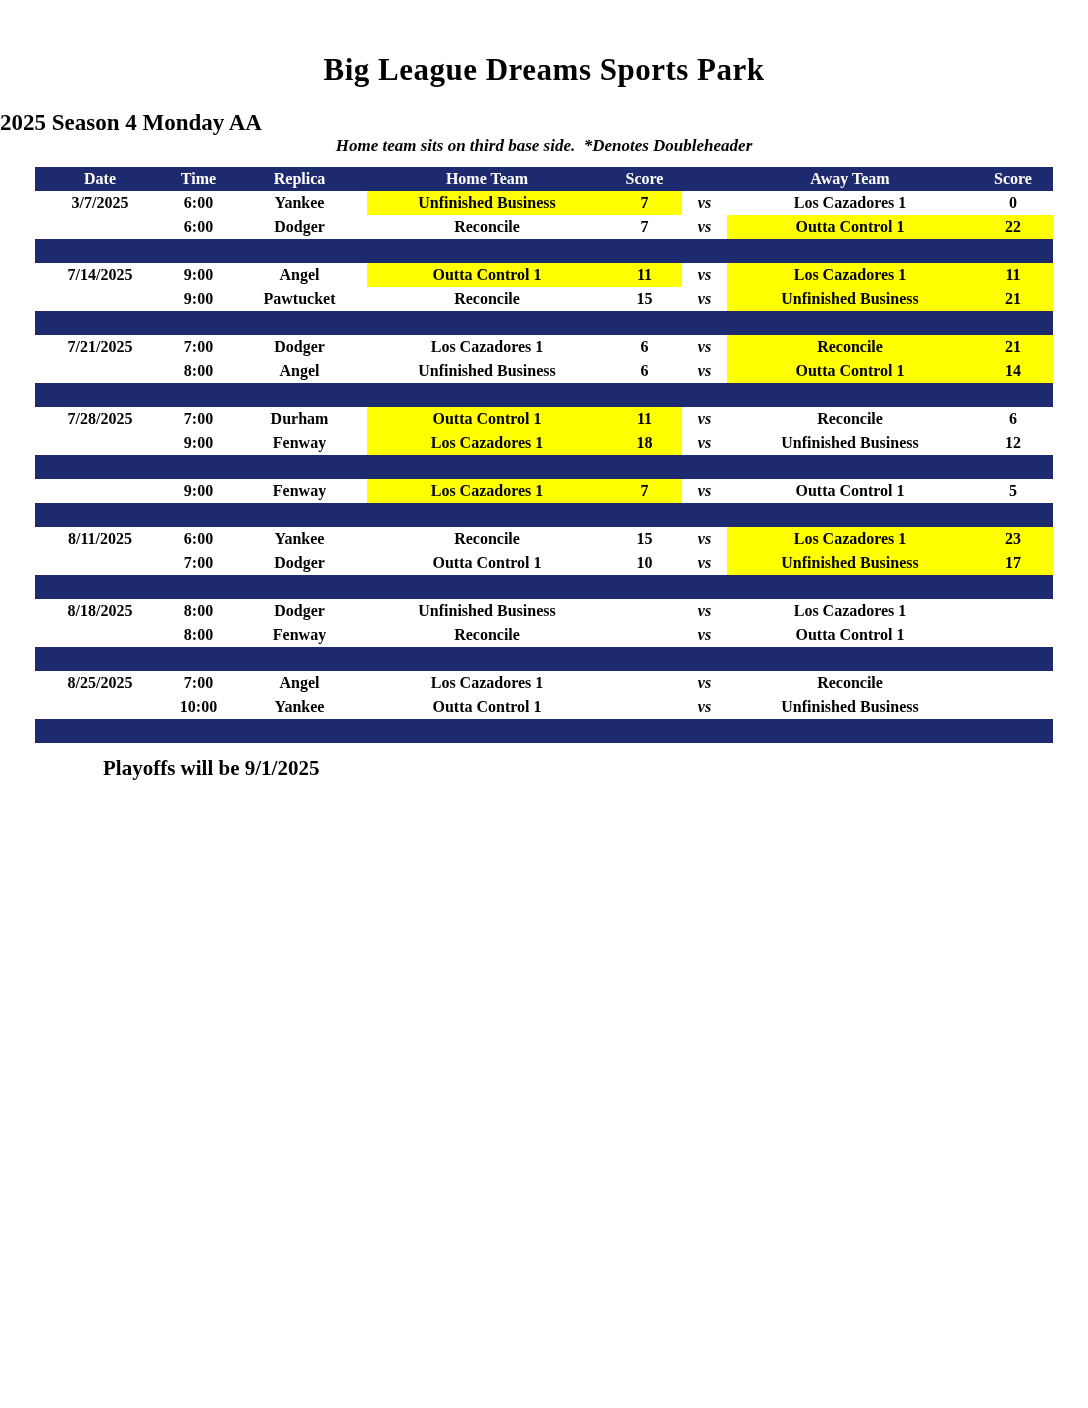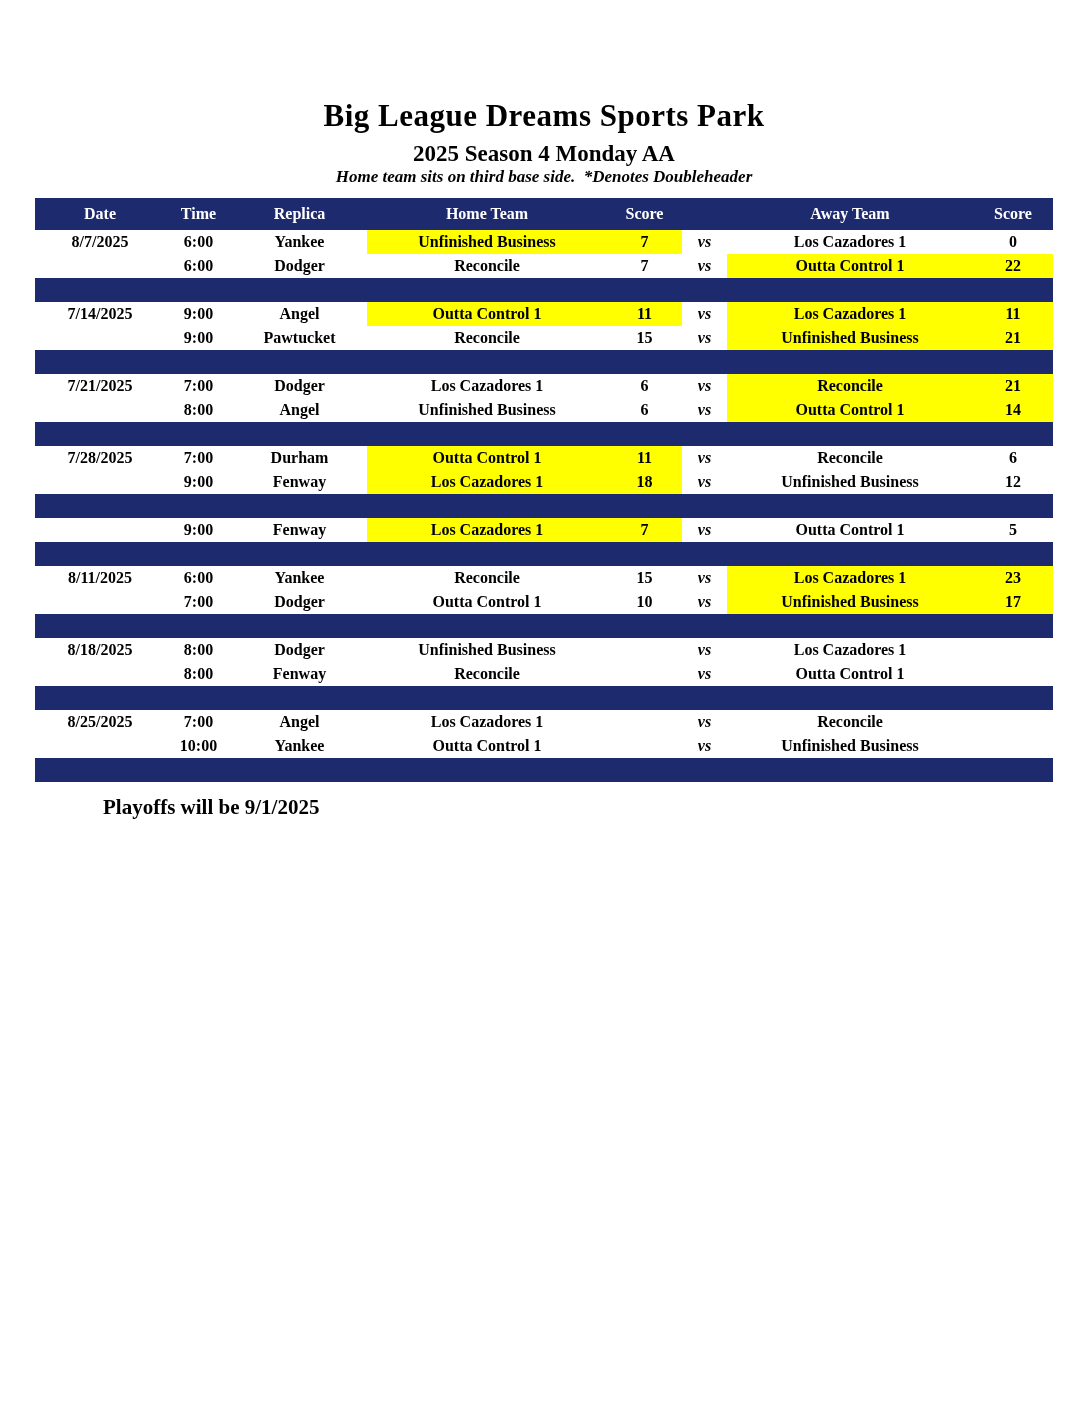--- a/index.html
+++ b/index.html
@@ -12,55 +12,54 @@
     padding: 0;
     background: #ffffff;
   }
   body {
     width: 1088px;
     height: 1408px;
     font-family: "Liberation Serif", "DejaVu Serif", serif;
     color: #000000;
   }
   .page {
-    padding-top: 98px;
+    padding-top: 52px;
   }
   .title {
     text-align: center;
     font-size: 31px;
     font-weight: bold;
     margin: 0;
     letter-spacing: 0.5px;
   }
   .subtitle {
-    text-align: center;
     font-size: 23px;
     font-weight: bold;
-    margin: 7px 0 0 0;
+    margin: 22px 0 0 0;
   }
   .note {
     text-align: center;
     font-size: 17px;
     font-weight: bold;
     font-style: italic;
     white-space: pre-wrap;
   }
   table.schedule {
     border-collapse: collapse;
     table-layout: fixed;
     width: 1018px;
     margin-left: 35px;
     margin-top: 11px;
   }
   table.schedule th {
     background: var(--navy);
     color: #ffffff;
     font-size: 16px;
     font-weight: bold;
-    height: 32px;
+    height: 24px;
     padding: 0;
     text-align: center;
   }
   table.schedule td {
     height: 24px;
     padding: 0;
     font-size: 16px;
     font-weight: bold;
     text-align: center;
     vertical-align: middle;
@@ -109,21 +108,21 @@
         <th>Replica</th>
         <th>Home Team</th>
         <th>Score</th>
         <th></th>
         <th>Away Team</th>
         <th>Score</th>
       </tr>
     </thead>
     <tbody>
         <tr>
-    <td>8/7/2025</td>
+    <td>3/7/2025</td>
     <td>6:00</td>
     <td>Yankee</td>
     <td class="hl">Unfinished Business</td>
     <td class="hl">7</td>
     <td class="vs-cell">vs</td>
     <td>Los Cazadores 1</td>
     <td>0</td>
   </tr>
         <tr>
     <td></td>

